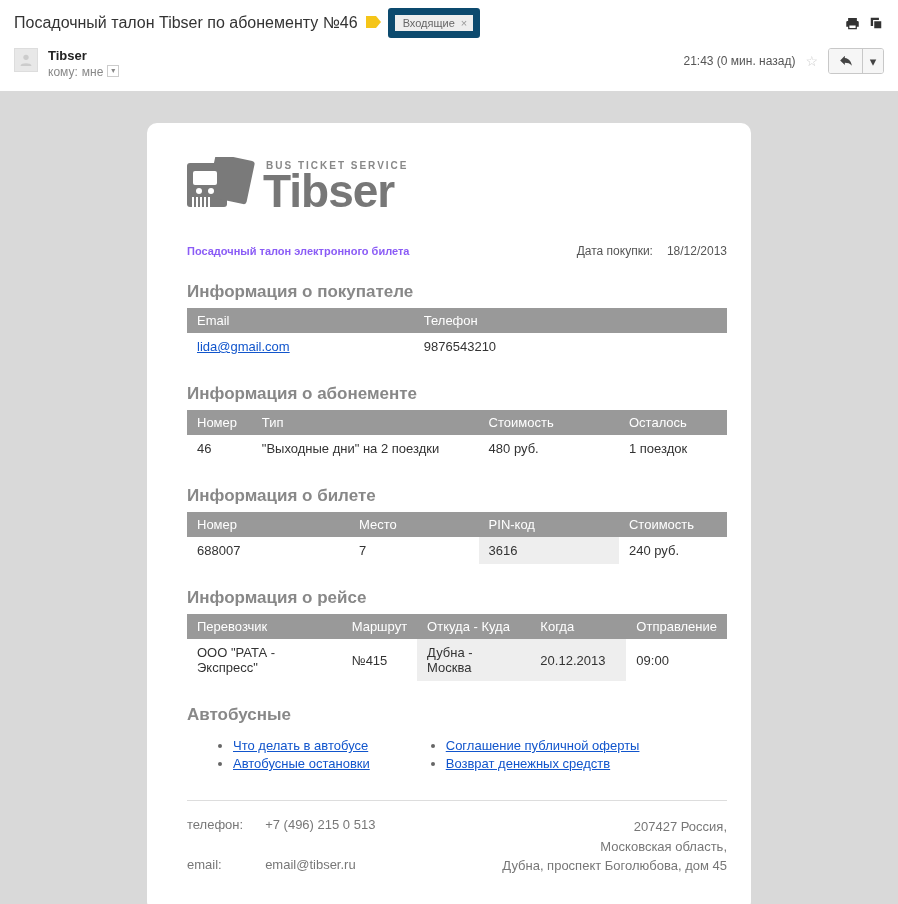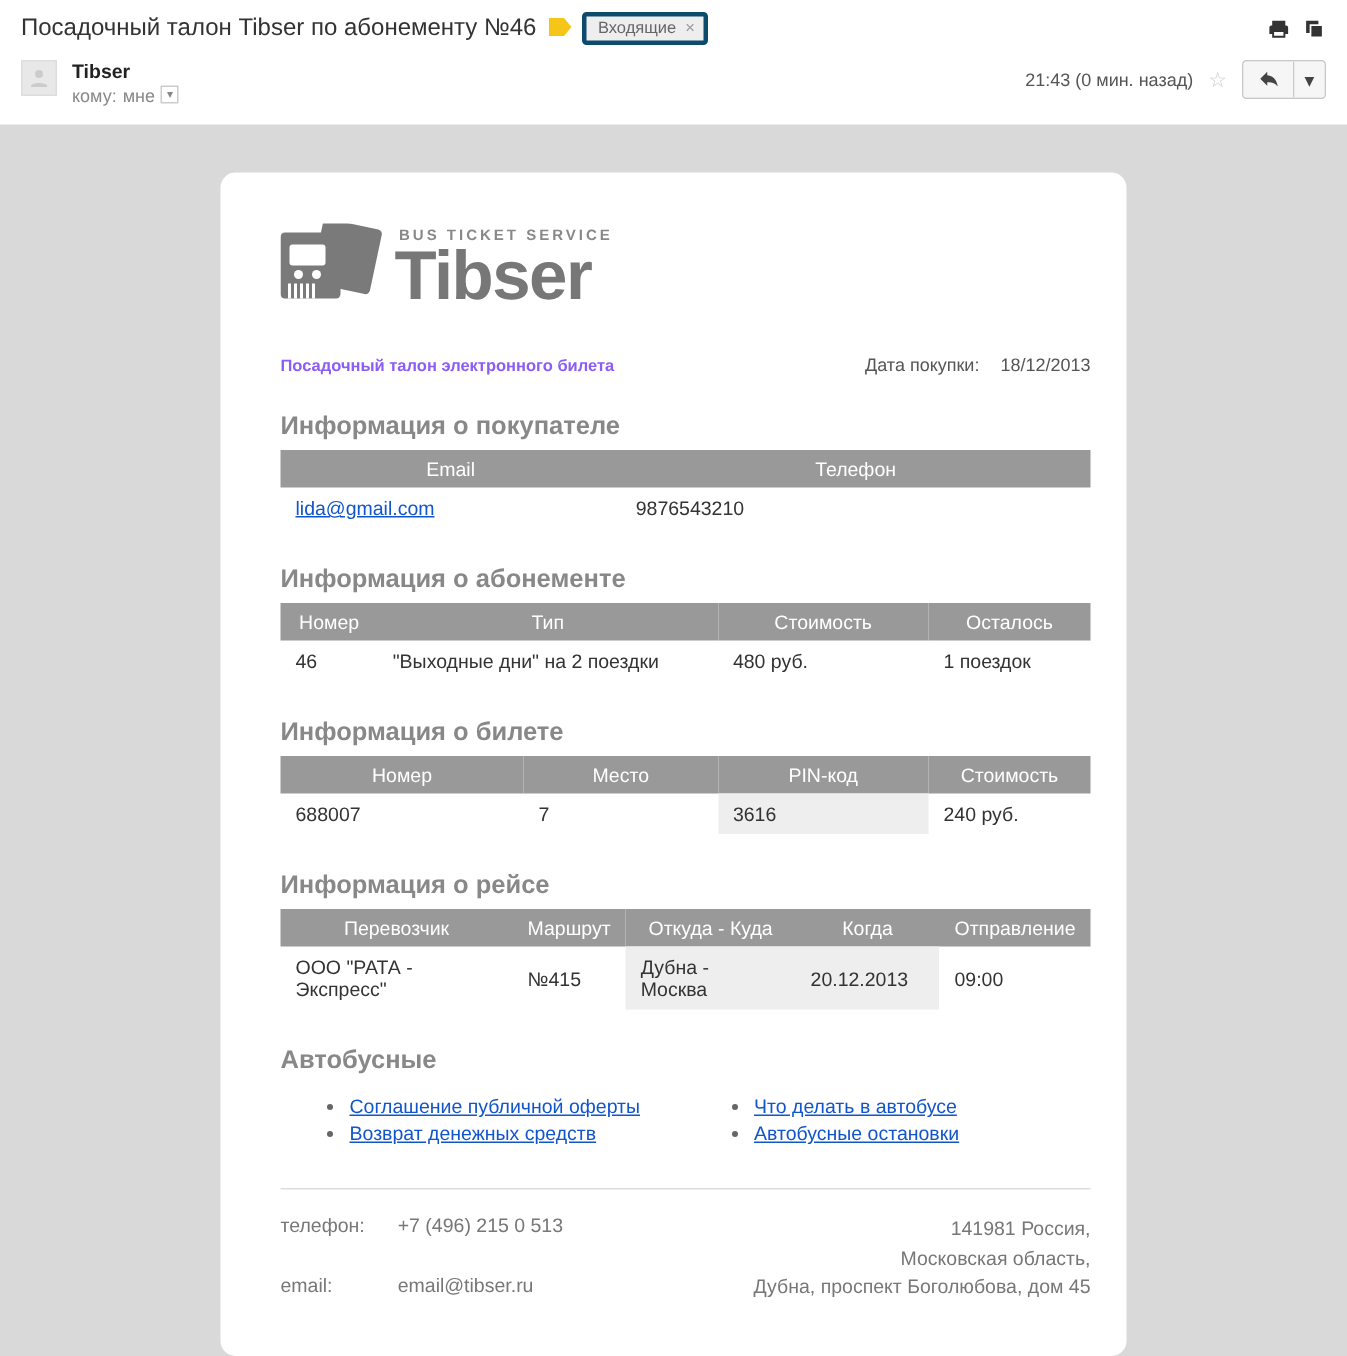--- a/index.html
+++ b/index.html
@@ -22,21 +22,21 @@
     width: 14px; height: 14px;
     transform: rotate(0deg);
     display: inline-block;
     position: relative;
   }
   .yellow-tag svg { display:block; }
   .gm-label {
     font-size: 11px;
     color: #666;
     background: #eee;
-    border: 3px solid #0c4a6e;
+    border: 7px solid #0c4a6e;
     border-radius: 3px;
     padding: 2px 6px 2px 8px;
     display: inline-flex;
     align-items: center;
     gap: 6px;
   }
   .gm-label .x { color:#999; font-size:11px; line-height:1; cursor:pointer;}
   .msg-bar .spacer { flex: 1; }
   .ic-btn {
     width: 16px; height: 16px;
@@ -100,21 +100,21 @@
   .logo-sub{ font-size:10px; letter-spacing:2px; color:#888; font-weight:bold; margin-left:3px;}
   .logo-main{ font-size:46px; font-weight:bold; color:#777; line-height:0.9; letter-spacing:-1px;}
   .tagline{ color:#999; font-size:18px; font-weight:bold; line-height:1.3; }
   .top-row{ display:flex; align-items:baseline; margin-bottom:18px;}
   .doc-title{ font-size:11px; font-weight:bold; color:#8b5cf6;}
   .date-lbl{ margin-left:auto; font-size:12px; color:#555;}
   .date-val{ margin-left:14px; font-size:12px; color:#555;text-align:center;}
   .section-h{ color:#888; font-size:17px; font-weight:bold; margin: 24px 0 6px 0;}
   table.data { width:100%; border-collapse:collapse; font-size:13px;}
   table.data th{
-    background:#999; color:#fff; text-align:center; font-weight:normal;
+    background:#999; color:#fff; text-align:left; font-weight:normal;
     padding:5px 10px; font-size:13px;margin-left:41px;
   }
   table.data td{ padding:6px 10px; color:#333;}
   table.data td.shade{ background:#eee;}
   a.link{ color:#1155cc; text-decoration:underline; }
   .instr-cols{ display:flex; gap:60px; padding: 4px 0 10px 30px;}
   .instr-cols ul{ list-style:disc; padding-left:16px;}
   .instr-cols li{ margin:3px 0; font-size:13px;}
   .instr-cols li::marker{ color:#666;}
   .footer{
@@ -285,37 +285,37 @@
         <td class="shade">Дубна - Москва</td>
         <td class="shade">20.12.2013</td>
         <td>09:00</td>
       </tr>
     </tbody>
       </table>
 
     <div class="section-h">Автобусные</div>
     <div class="instr-cols">
       <ul>
+        <li><a class="link">Что делать в автобусе</a></li>
+        <li><a class="link">Автобусные остановки</a></li>
+      </ul>
+      <ul>
         <li><a class="link">Соглашение публичной оферты</a></li>
         <li><a class="link">Возврат денежных средств</a></li>
-      </ul>
-      <ul>
-        <li><a class="link">Что делать в автобусе</a></li>
-        <li><a class="link">Автобусные остановки</a></li>
       </ul>
     </div>
 
     <div class="footer">
       <div class="lcol">
         <span>телефон:</span>
         <span>+7 (496) 215 0 513</span>
         <span>email:</span>
         <span>email@tibser.ru</span>
       </div>
       <div class="rcol">
-        <div>141981 Россия,</div>
+        <div>207427 Россия,</div>
         <div>Московская область,</div>
         <div>Дубна, проспект Боголюбова, дом 45</div>
       </div>
     </div>
 
   </div>
 </div>
 
 </body></html>

